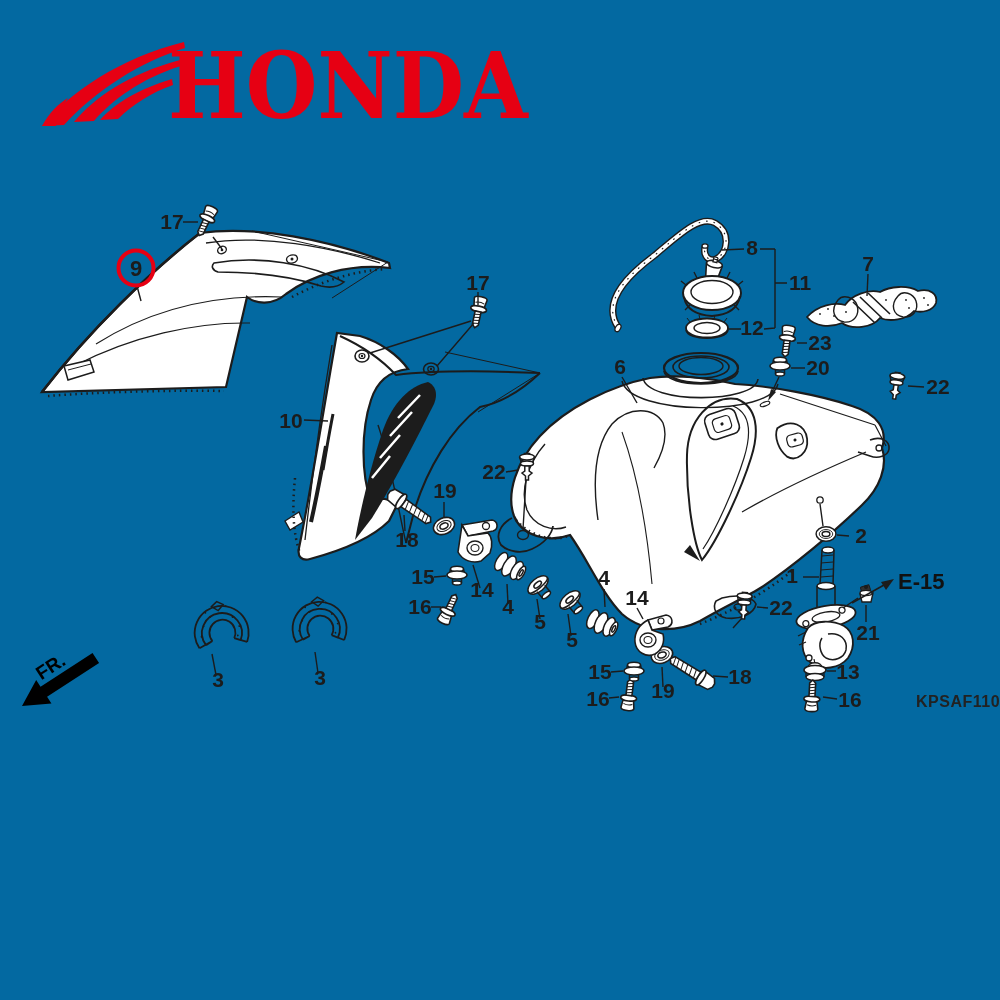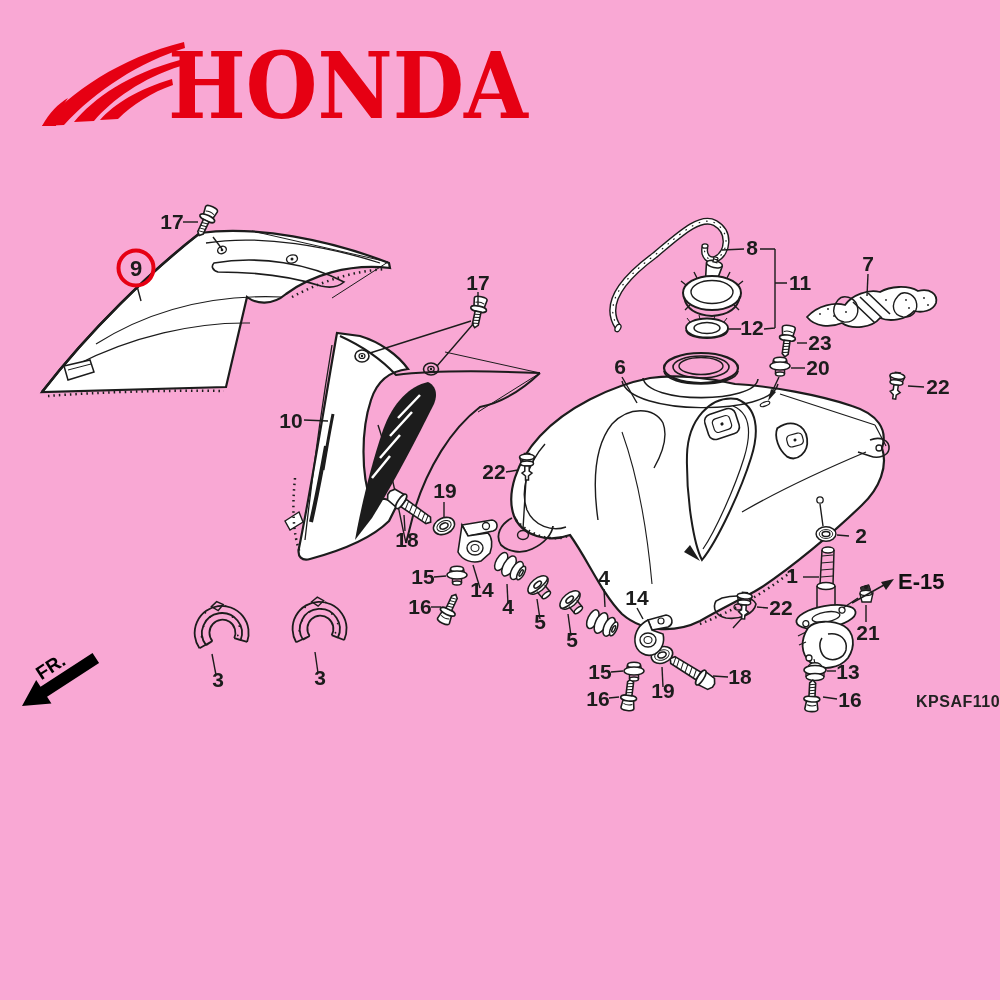--- a/index.html
+++ b/index.html
@@ -1,16 +1,16 @@
 <!DOCTYPE html>
 <html><head>
 <meta charset="utf-8">
 <style>
   html,body{margin:0;padding:0;background:#ffffff;}
-  .page{position:relative;width:1000px;height:1000px;background:#f9a8d4;overflow:hidden;
+  .page{position:relative;width:1000px;height:1000px;background:#0369a1;overflow:hidden;
         font-family:"Liberation Sans", sans-serif;}
   svg{position:absolute;left:0;top:0;}
   text.callout{font-family:"Liberation Sans", sans-serif;font-weight:bold;font-size:21px;fill:#1c1c1c;}
   text.ref{font-family:"Liberation Sans", sans-serif;font-weight:bold;font-size:22px;fill:#111;}
   text.code{font-family:"Liberation Sans", sans-serif;font-weight:bold;font-size:16px;fill:#222;letter-spacing:.5px;}
   text.fr{font-family:"Liberation Sans", sans-serif;font-weight:bold;font-size:19px;fill:#000;}
   text.brand{font-family:"DejaVu Serif", serif;font-weight:bold;font-size:92px;}
 </style>
 </head>
 <body>

